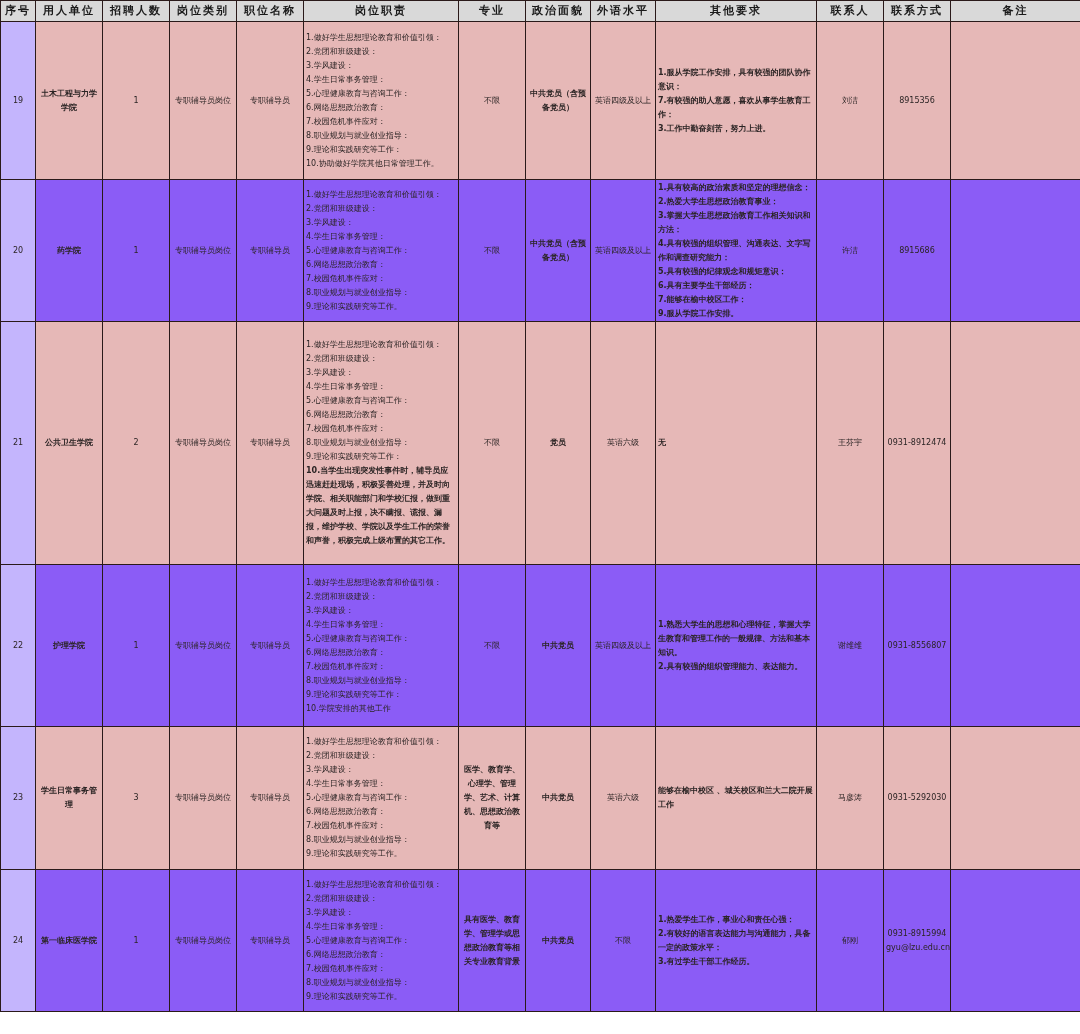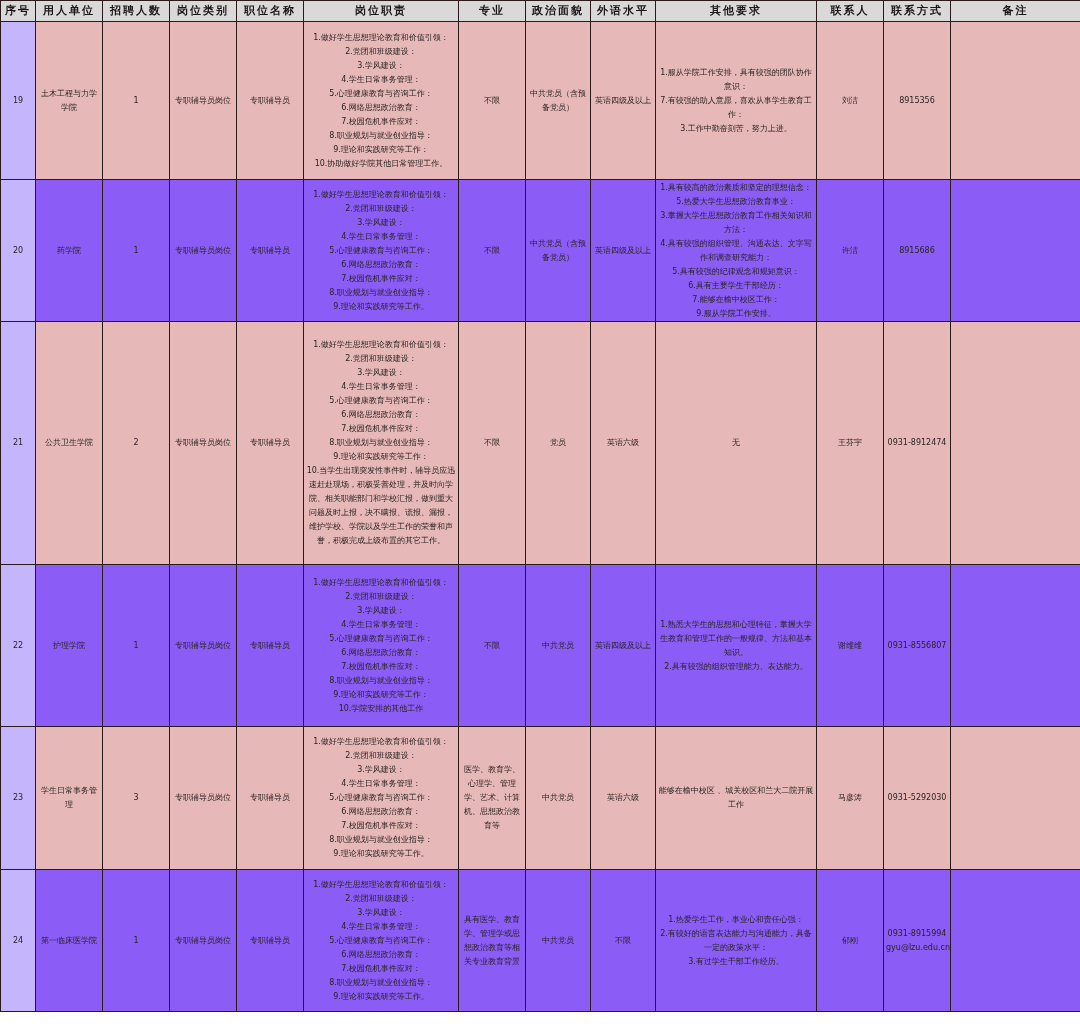--- a/index.html
+++ b/index.html
@@ -13,27 +13,27 @@
     border: 1px solid #2a1a1a;
     font-size: 8px; color: #2b2424;
     padding: 0 2px; overflow: hidden;
     line-height: 14px;
   }
   table.sheet th {
     height: 20px; background: #d9d9d9; font-weight: bold; font-size: 11px;
     color: #1a1a1a; letter-spacing: 2px; text-align: center; padding: 0; margin-left: 40px;
   }
   td.c { text-align: center; vertical-align: middle; }
-  td.l { text-align: center; vertical-align: middle; }
+  td.l { text-align: left; vertical-align: middle; }
   td.seq { background: #d9d9d9; font-size: 9px; }
   tr.dark td { background: #e6b8b7; }
   tr.light td { background: #8b5cf6; }
   tr.dark td.seq, tr.light td.seq { background: #c4b5fd; }
   .lines div { white-space: nowrap; }
-  .wrap { white-space: normal; word-break: break-all; }
+  .wrap { white-space: normal; word-break: break-all; font-weight: bold; }
   .note {
     position: absolute; left: 4px; top: 1055px; font-size: 13px; color: #222;
     font-family: "DejaVu Serif", "Liberation Serif", serif;
   }
 </style>
 </head>
 <body>
 
 <table class="sheet">
   <colgroup>
@@ -116,21 +116,21 @@
           <div>6.网络思想政治教育：</div>
           <div>7.校园危机事件应对：</div>
           <div>8.职业规划与就业创业指导：</div>
           <div>9.理论和实践研究等工作。</div>
       </td>
       <td class="c">不限</td>
       <td class="c wrap">中共党员（含预备党员）</td>
       <td class="c">英语四级及以上</td>
       <td class="l wrap">
         <div>1.具有较高的政治素质和坚定的理想信念：</div>
-          <div>5.热爱大学生思想政治教育事业：</div>
+          <div>2.热爱大学生思想政治教育事业：</div>
           <div>3.掌握大学生思想政治教育工作相关知识和方法：</div>
           <div>4.具有较强的组织管理、沟通表达、文字写作和调查研究能力：</div>
           <div>5.具有较强的纪律观念和规矩意识：</div>
           <div>6.具有主要学生干部经历：</div>
           <div>7.能够在榆中校区工作：</div>
           <div>9.服从学院工作安排。</div>
       </td>
       <td class="c">许洁</td>
       <td class="c">8915686</td>
       <td class="c"></td>

